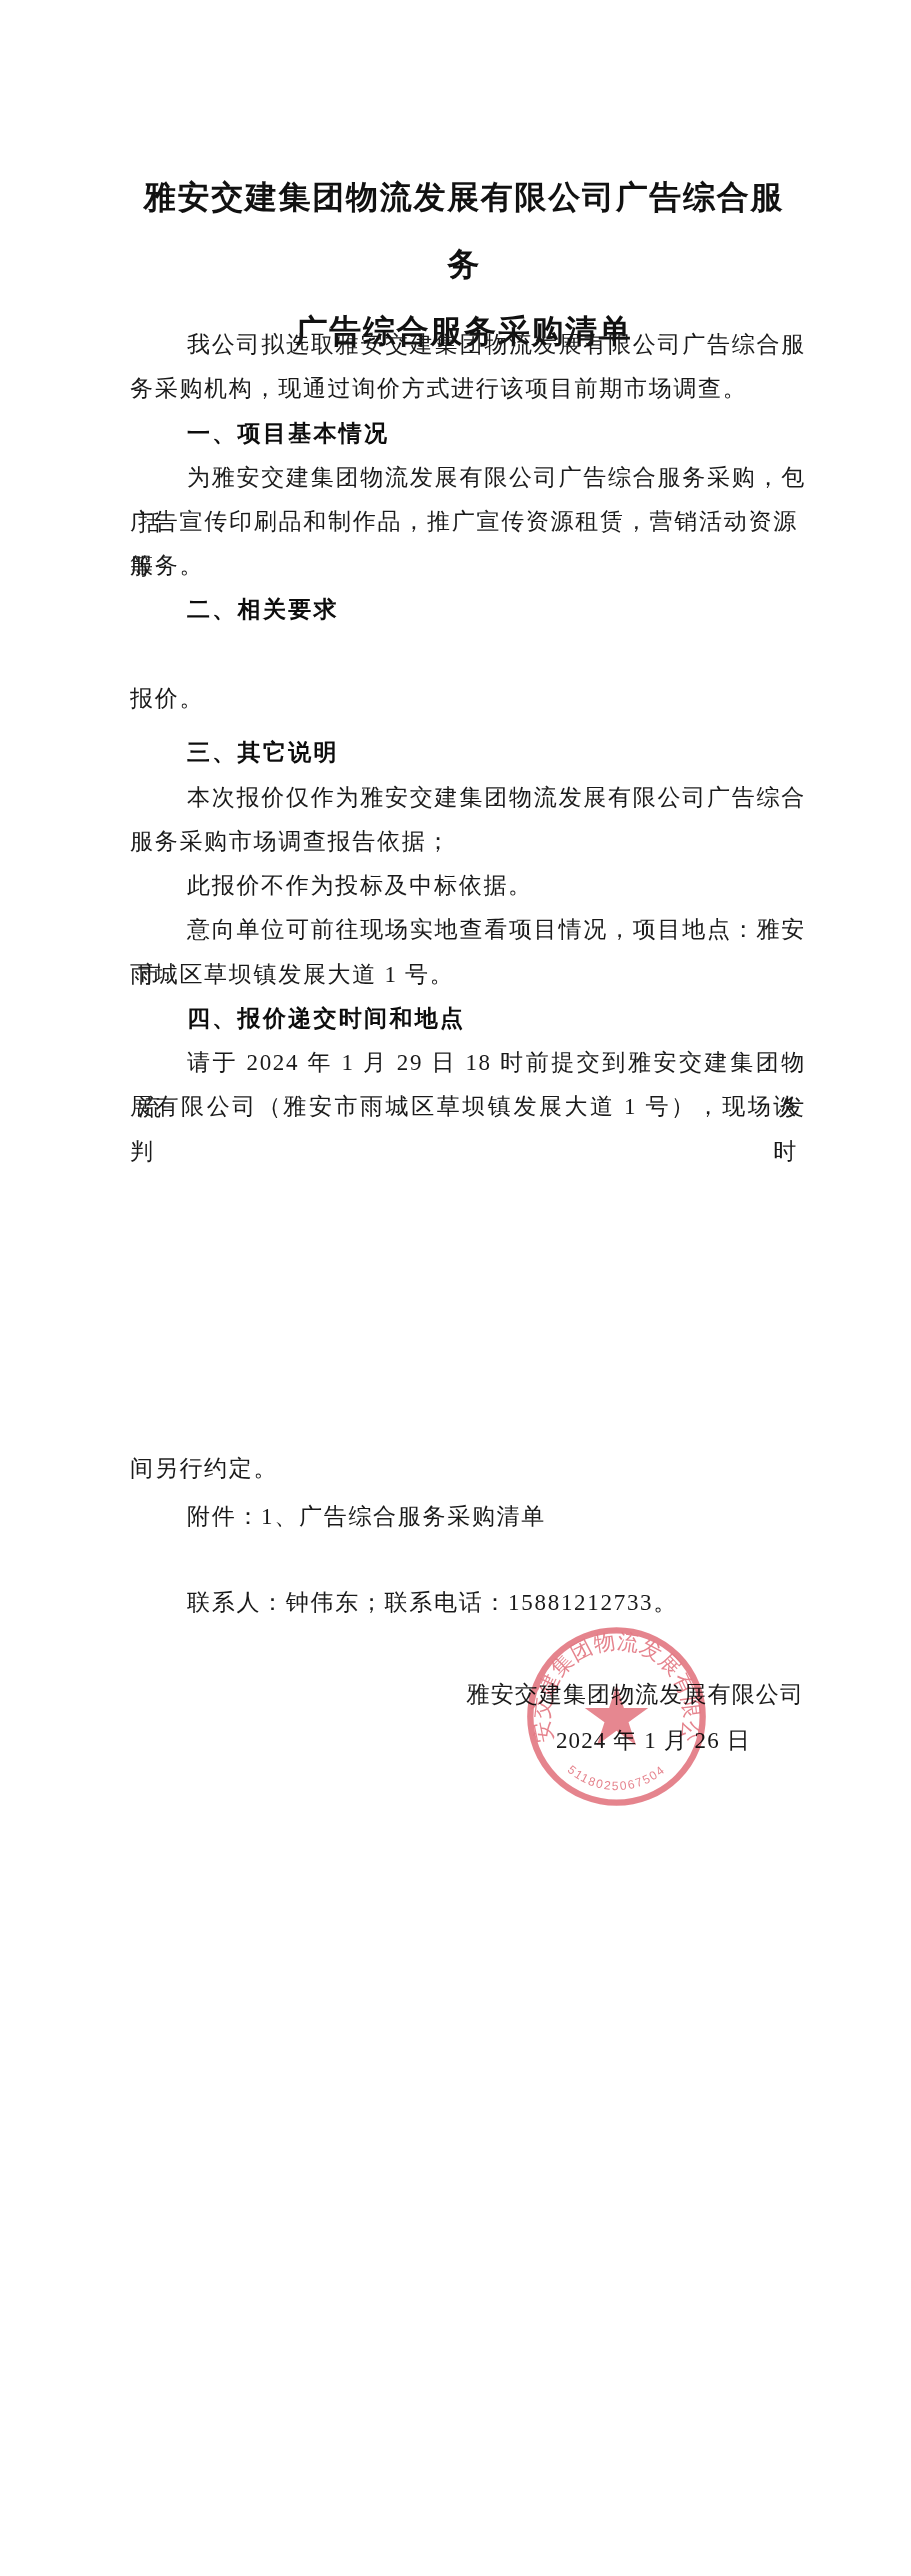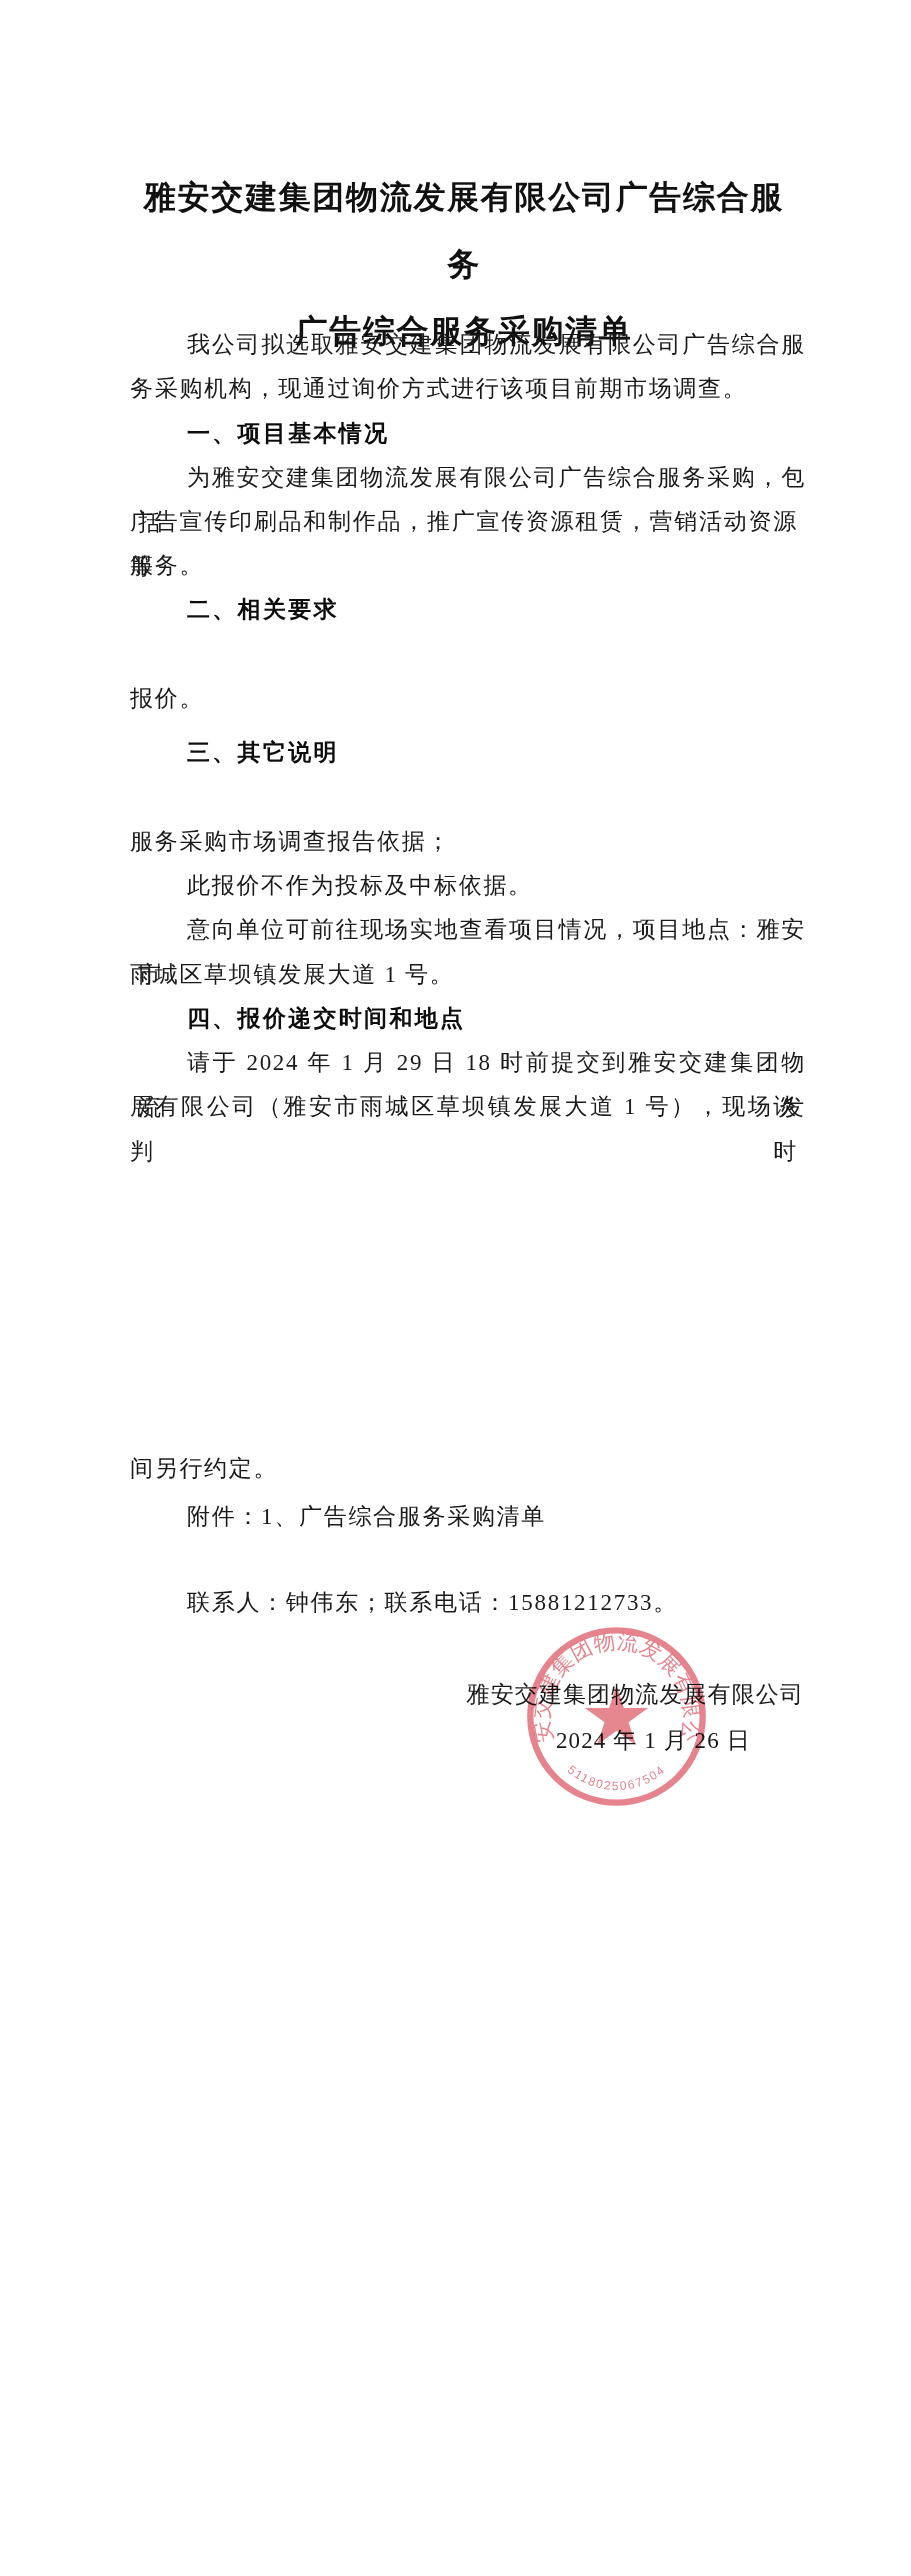--- a/index.html
+++ b/index.html
@@ -68,20 +68,21 @@
 
   <div class="line j ind" style="top:322px">我公司拟选取雅安交建集团物流发展有限公司广告综合服</div>
   <div class="line heading ind" style="top:411px">一、项目基本情况</div>
   <div class="line" style="top:366px">务采购机构，现通过询价方式进行该项目前期市场调查。</div>
   <div class="line j ind" style="top:455px">为雅安交建集团物流发展有限公司广告综合服务采购，包括</div>
   <div class="line" style="top:543px">服务。</div>
   <div class="line j" style="top:499px">广告宣传印刷品和制作品，推广宣传资源租赁，营销活动资源等</div>
   <div class="line heading ind" style="top:587px">二、相关要求</div>
   <div class="line" style="top:676px">报价。</div>
   <div class="line heading ind" style="top:730px">三、其它说明</div>
+  <div class="line j ind" style="top:775px">本次报价仅作为雅安交建集团物流发展有限公司广告综合</div>
   <div class="line" style="top:819px">服务采购市场调查报告依据；</div>
   <div class="line ind" style="top:863px">此报价不作为投标及中标依据。</div>
   <div class="line j ind" style="top:907px">意向单位可前往现场实地查看项目情况，项目地点：雅安市</div>
   <div class="line" style="top:952px">雨城区草坝镇发展大道 1 号。</div>
   <div class="line heading ind" style="top:996px">四、报价递交时间和地点</div>
   <div class="line j ind" style="top:1040px">请于 2024 年 1 月 29 日 18 时前提交到雅安交建集团物流发</div>
   <div class="line j" style="top:1084px">展有限公司（雅安市雨城区草坝镇发展大道 1 号），现场谈判时</div>
 
   <div class="line" style="top:1446px">间另行约定。</div>
   <div class="line ind" style="top:1494px">附件：1、广告综合服务采购清单</div>

